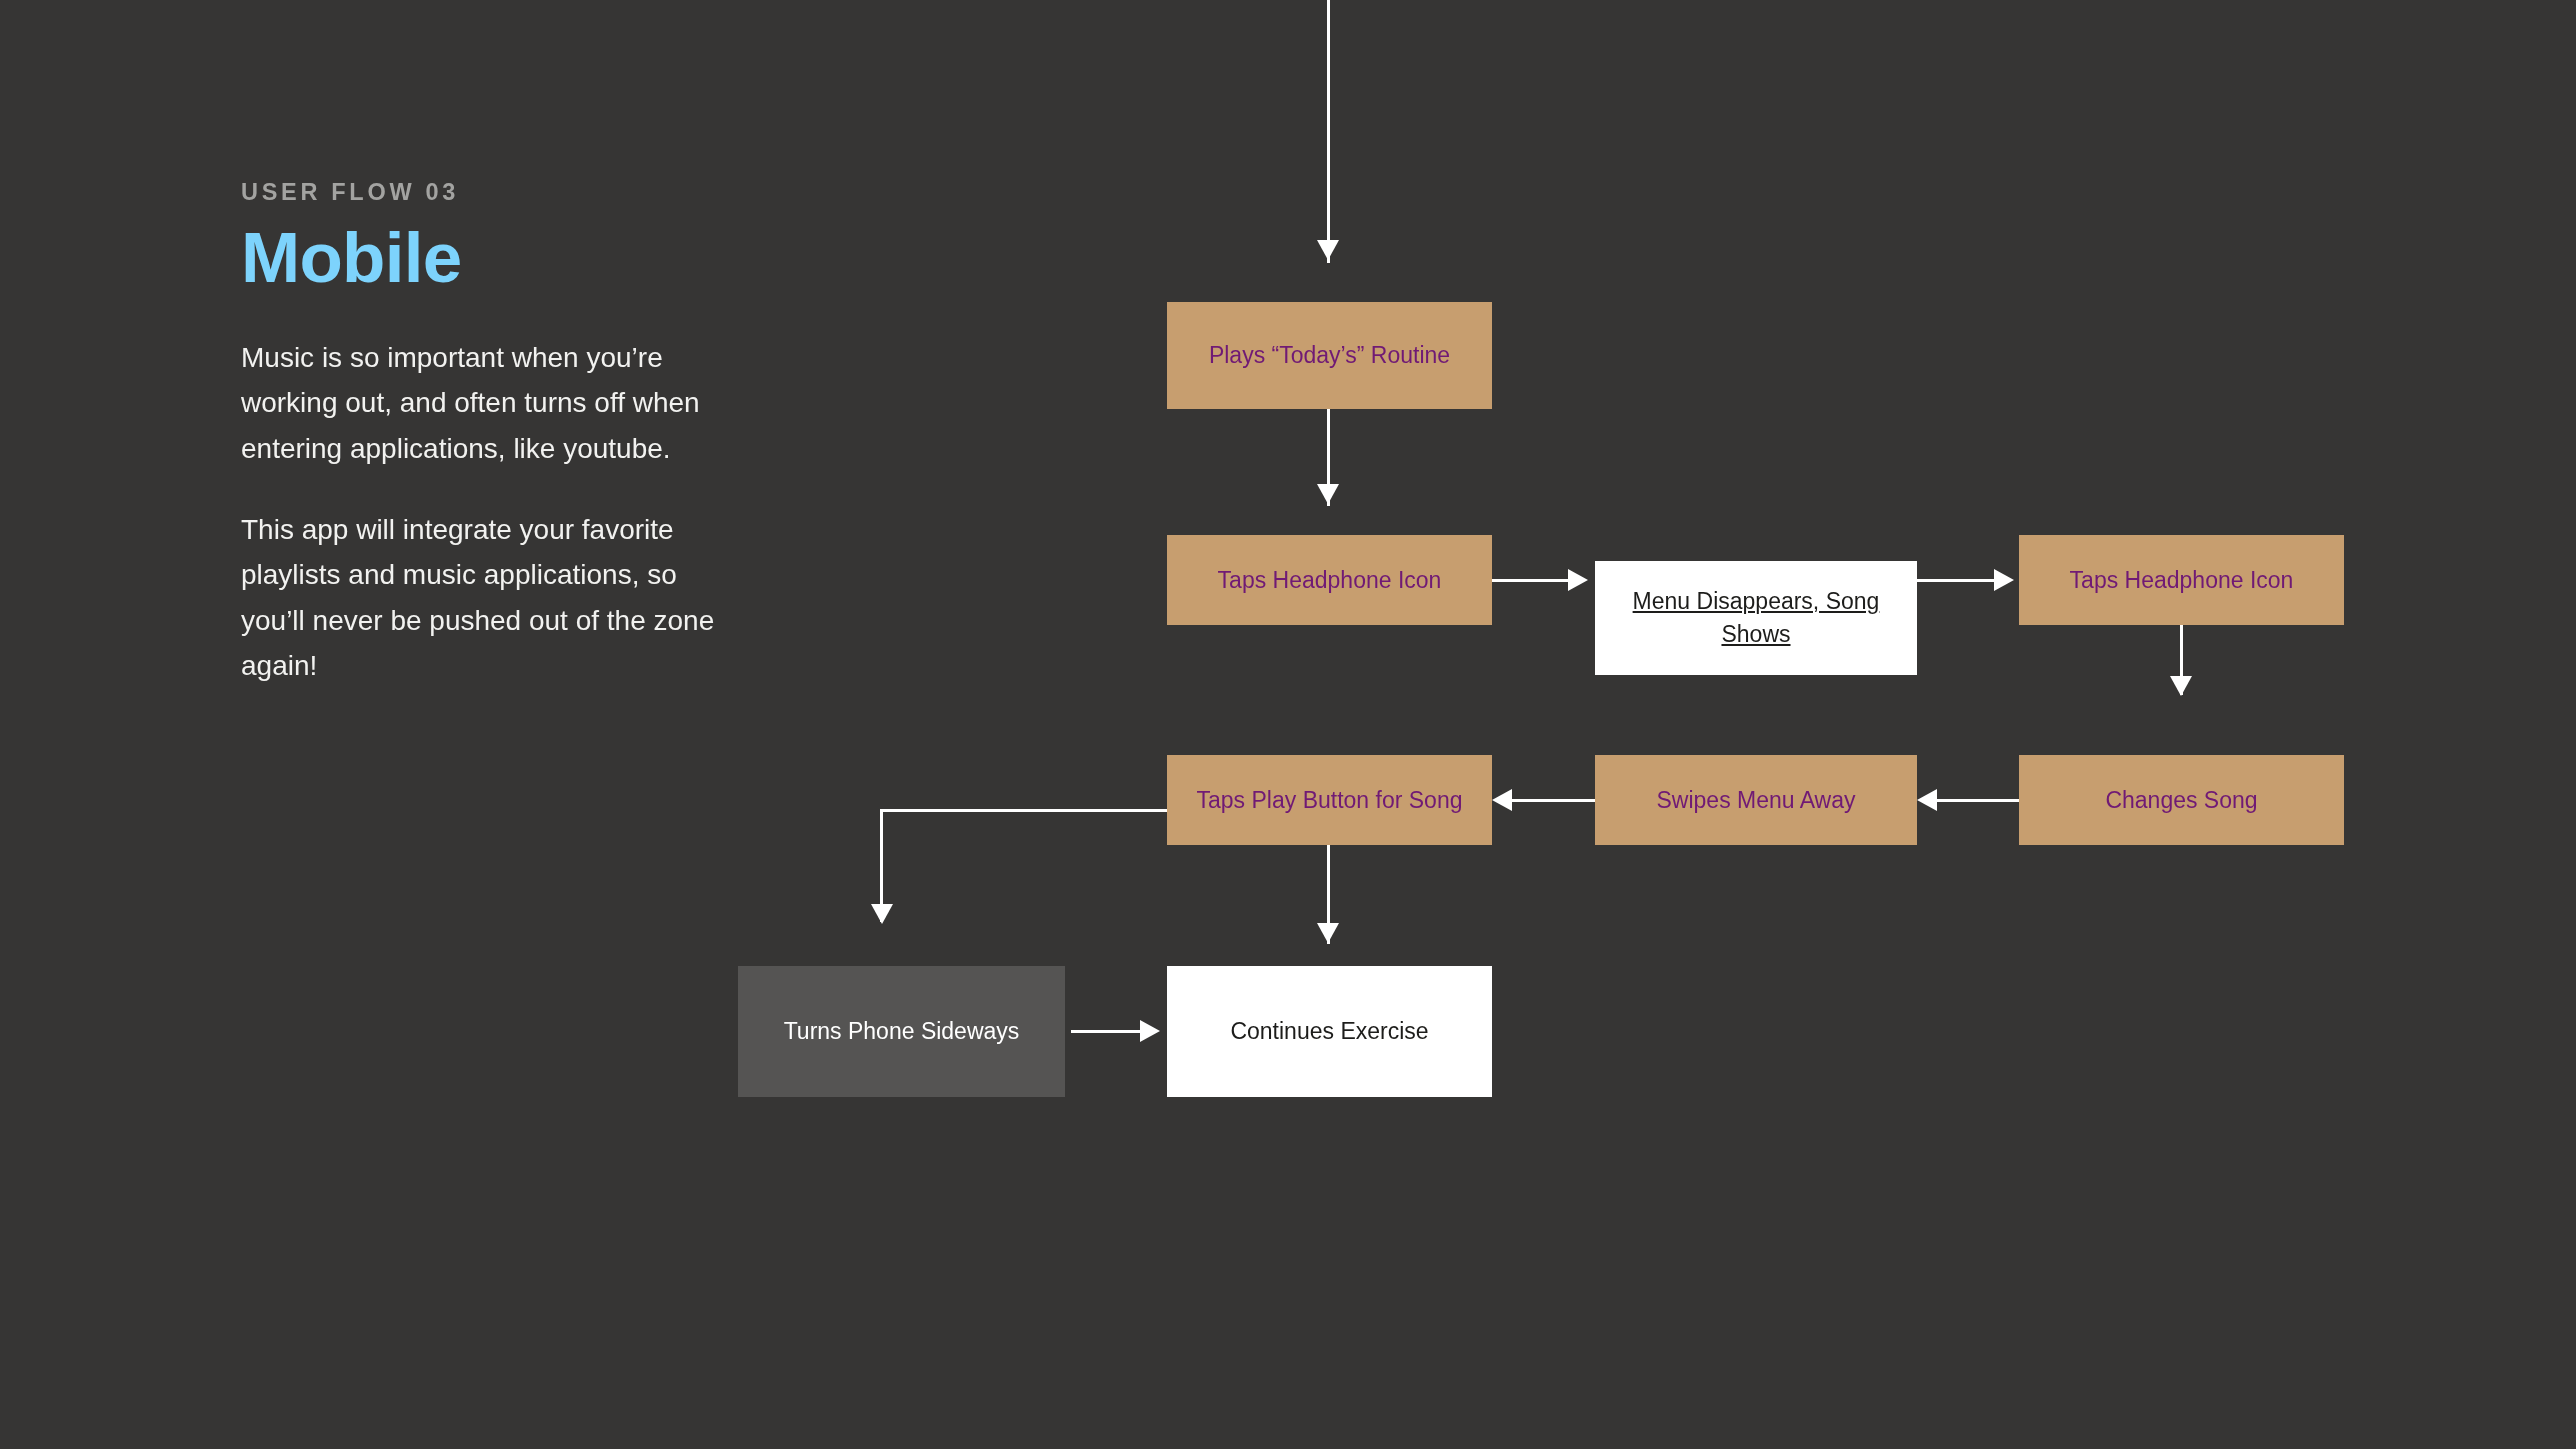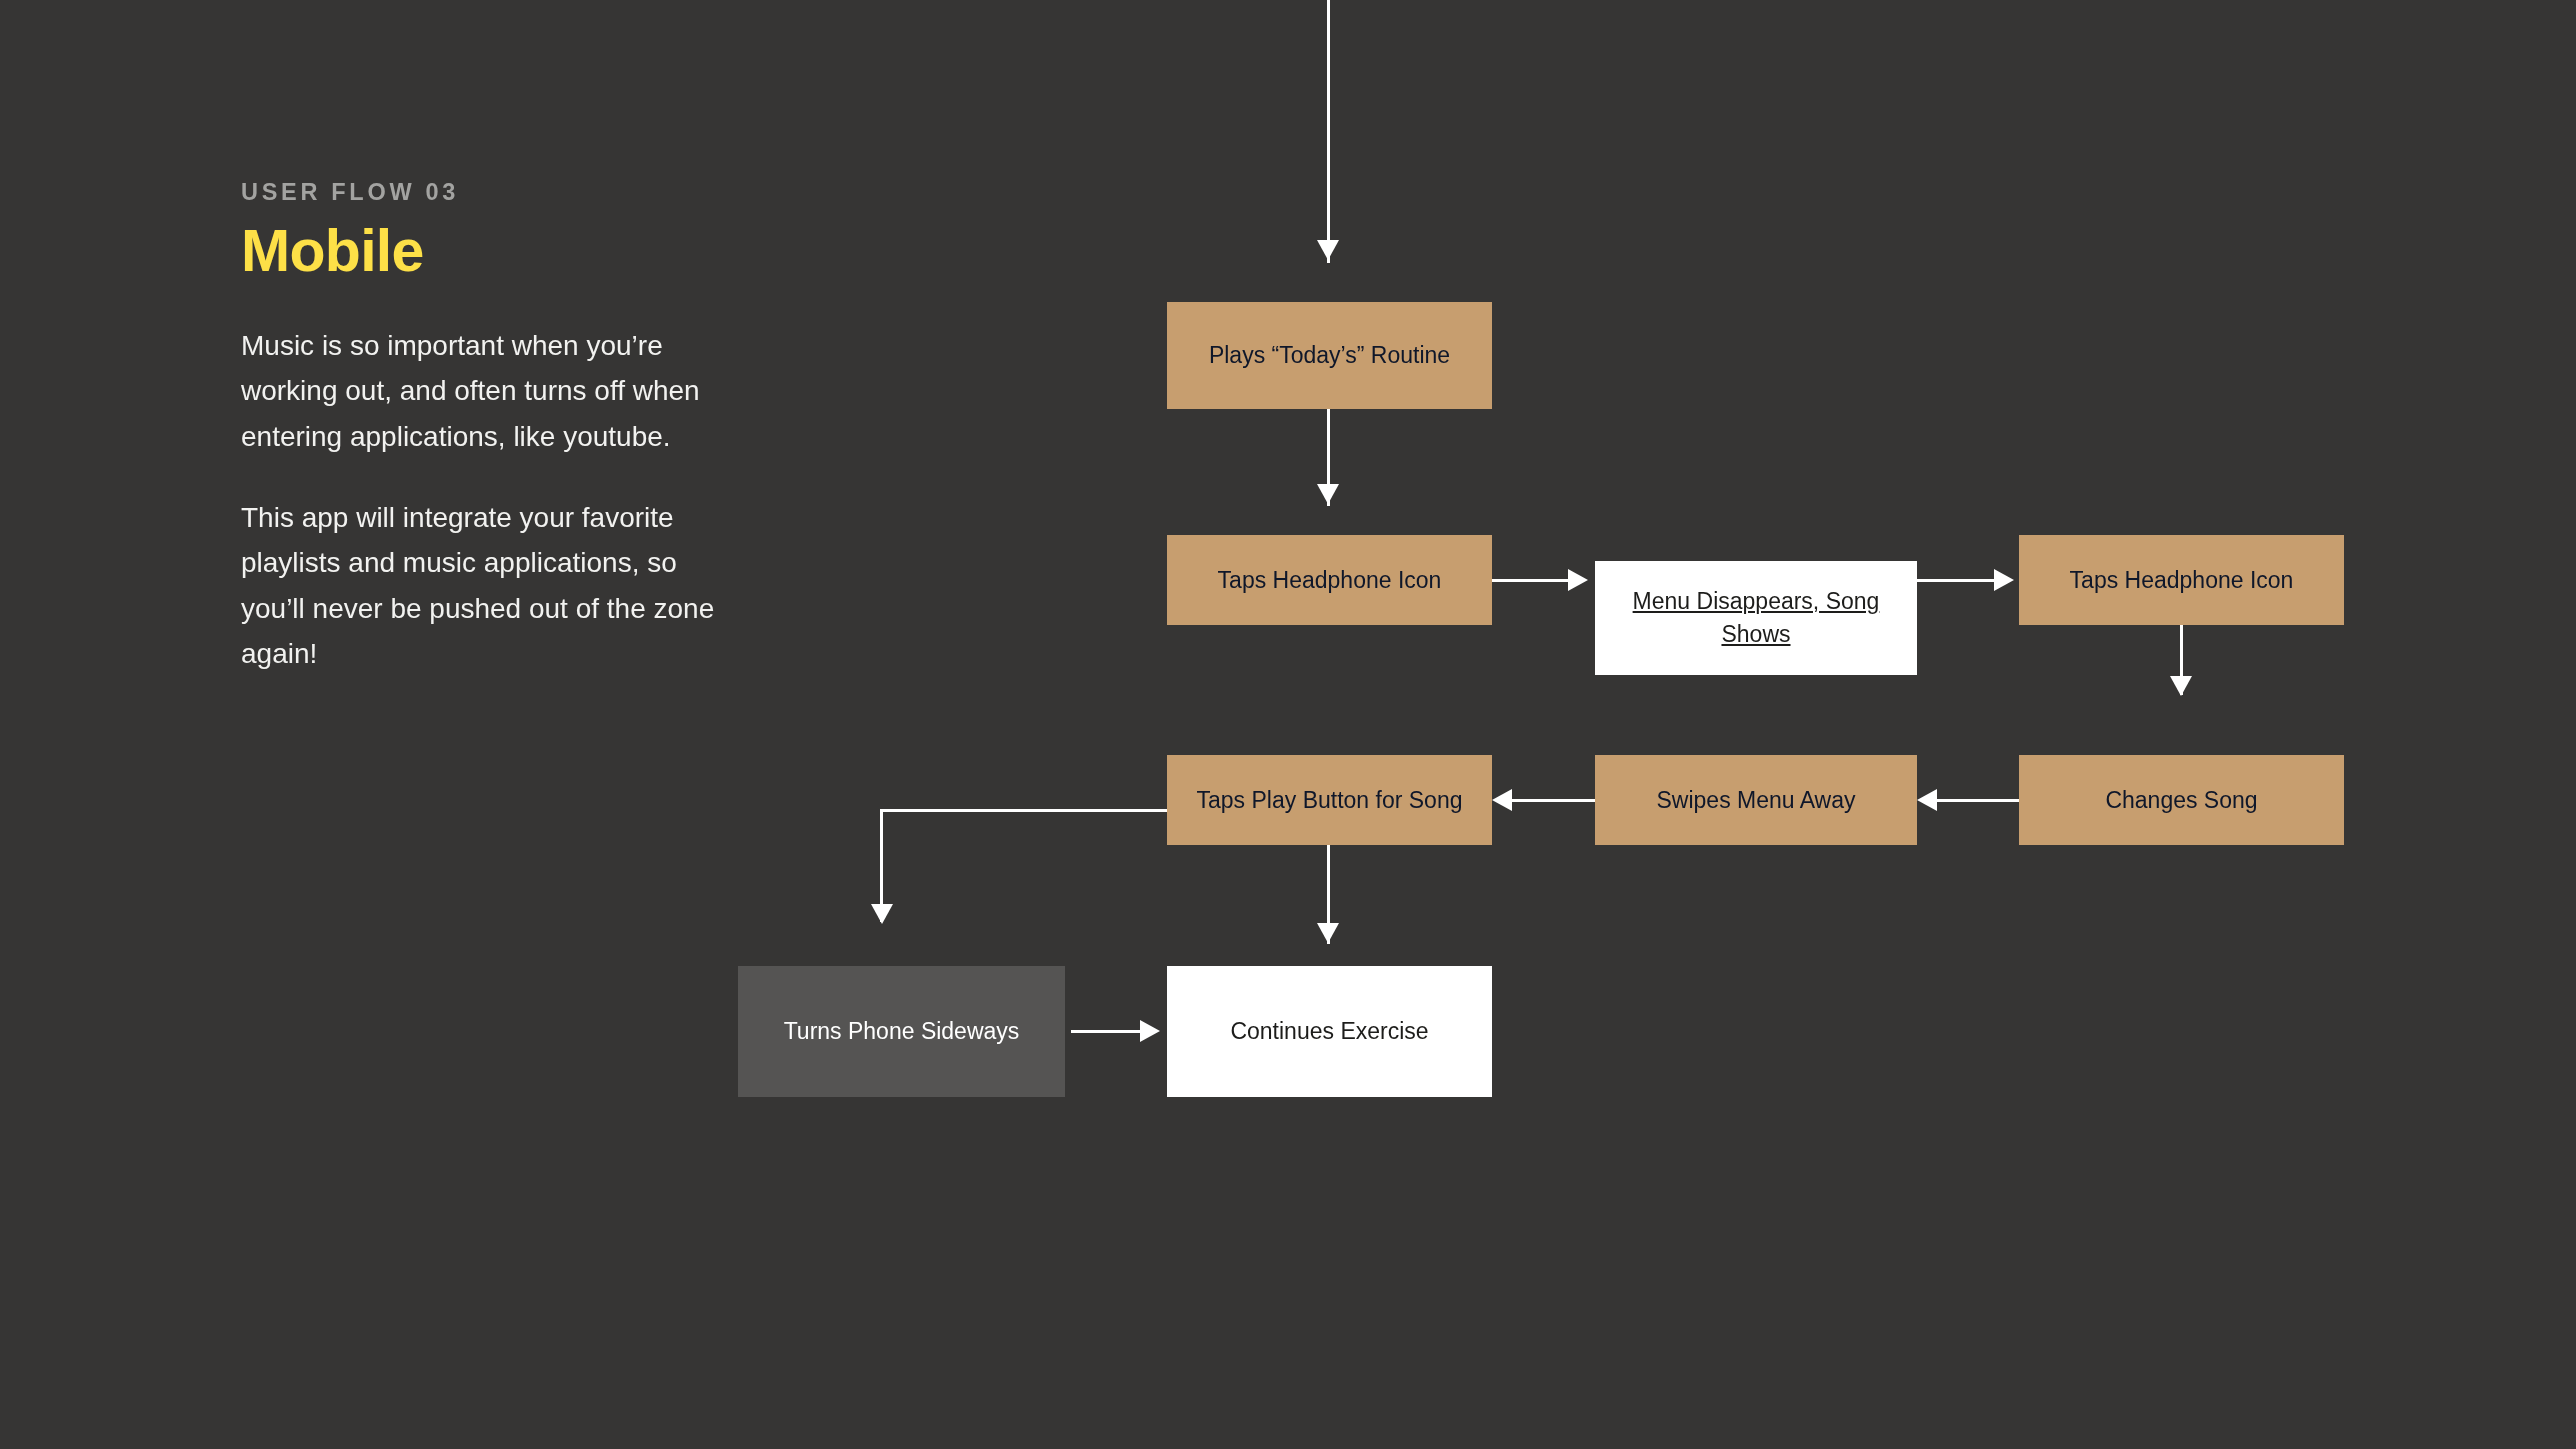--- a/index.html
+++ b/index.html
@@ -25,23 +25,23 @@
   }
   #eyebrow {
     font-size: 23.5px;
     font-weight: 700;
     letter-spacing: 3.7px;
     color: #a3a3a1;
     line-height: 1;
     margin: 0 0 17.4px 0;
   }
   #page-title {
-    font-size: 59px;
+    font-size: 71px;
     font-weight: 700;
-    color: #fde047;
+    color: #7dd3fc;
     line-height: 1;
     letter-spacing: -0.7px;
     margin: 0 0 42px 0;
   }
   .body-para {
     font-size: 28px;
     font-weight: 400;
     color: #f2f2f0;
     line-height: 1.62;
     margin: 0 0 36px 0;
@@ -62,21 +62,21 @@
     display: flex;
     align-items: center;
     justify-content: center;
     text-align: center;
     box-sizing: border-box;
     padding: 4px 10.7px;
     font-size: 23px;
     line-height: 1.42;
     font-weight: 400;
   }
-  .node.tan   { background: #c79e6f; color: #0f172a; }
+  .node.tan   { background: #c79e6f; color: #701a75; }
   .node.white { background: #ffffff; color: #1d1d1b; }
   .node.gray  { background: #555453; color: #ffffff; }
 
   
   .conn-v, .conn-h {
     position: absolute;
     background: #ffffff;
   }
   .conn-v { width: 2.7px; }
   .conn-h { height: 2.7px; }

